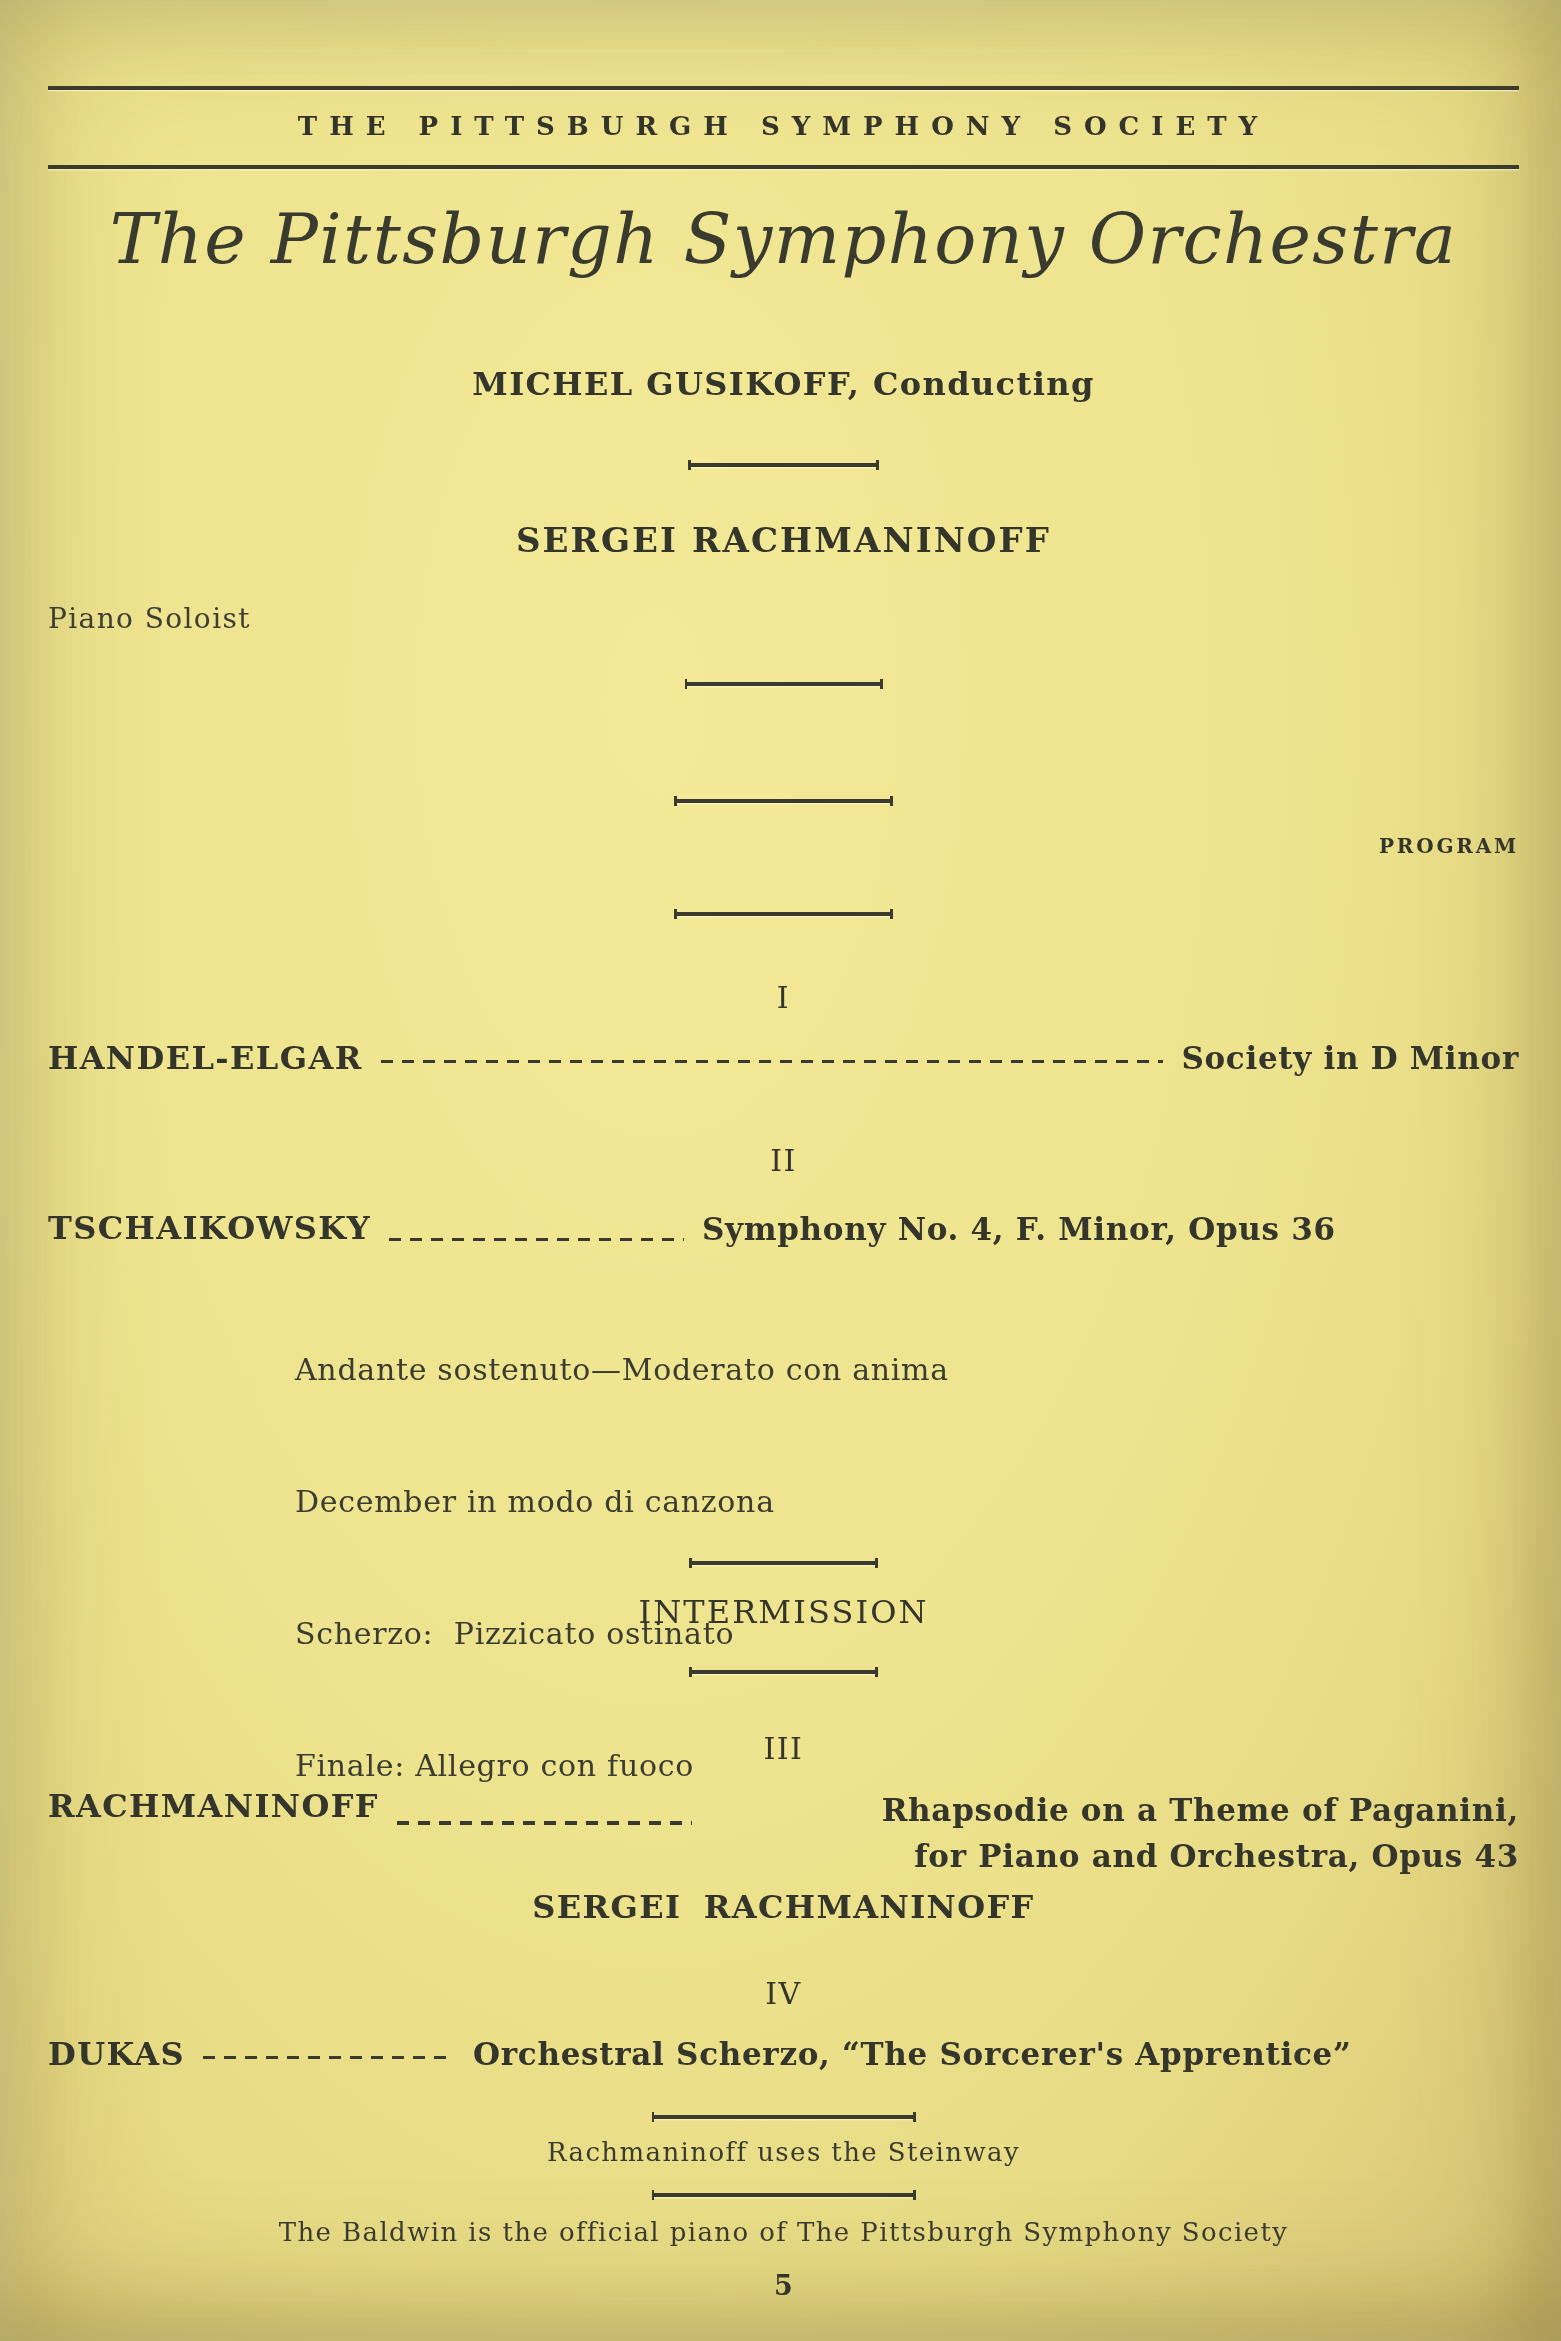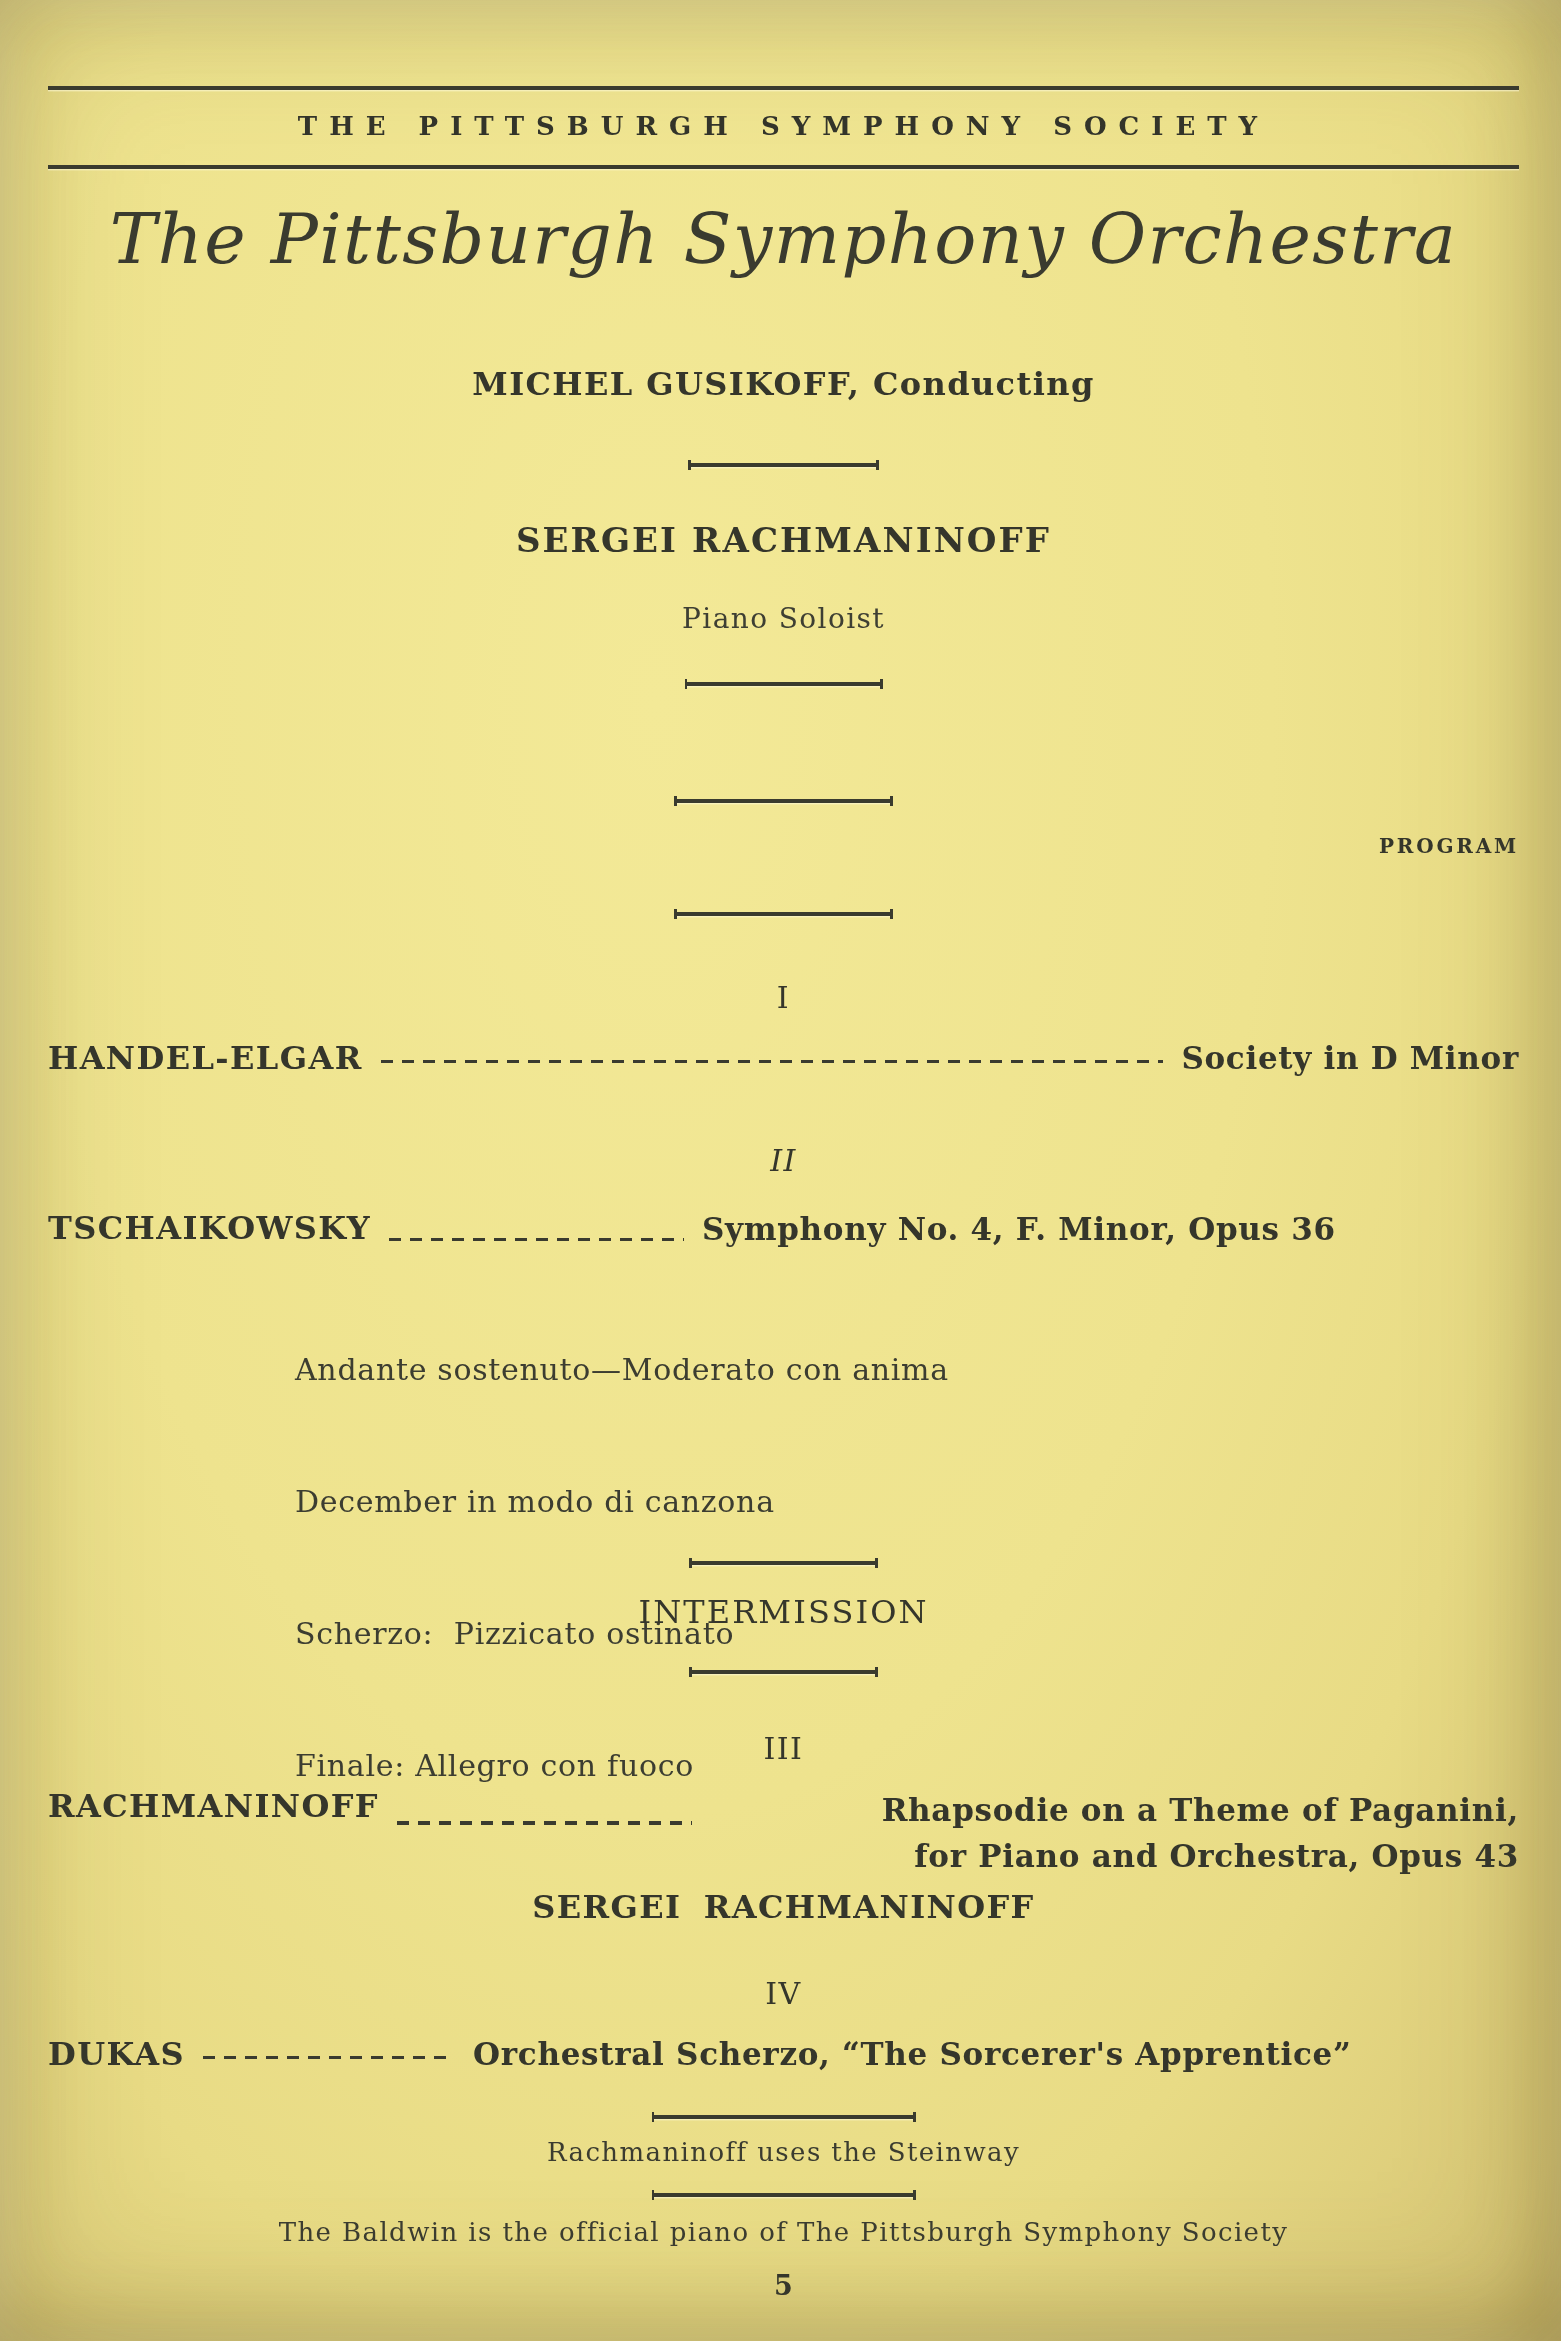--- a/index.html
+++ b/index.html
@@ -27,21 +27,21 @@
   .banner{
     text-align:center;font-weight:bold;font-size:26px;letter-spacing:12px;
     color:#33342a;
   }
   .page-title{
     text-align:center;font-style:italic;font-size:70px;letter-spacing:1.4px;
     color:#3a3b2f;white-space:nowrap;
   }
   .conductor{text-align:center;font-weight:bold;font-size:32px;letter-spacing:1.4px;}
   .soloist-name{text-align:center;font-weight:bold;font-size:34px;letter-spacing:2.1px;}
-  .soloist-role{text-align:center;font-size:28px;letter-spacing:1.4px;color:#3e3f33;}
+  .soloist-role{font-size:28px;letter-spacing:1.4px;color:#3e3f33;}
   .venue{text-align:center;font-weight:bold;font-size:32px;letter-spacing:0.7px;}
   .program-heading{text-align:right;font-weight:bold;font-size:20px;letter-spacing:2.8px;}
   .numeral{text-align:center;font-size:30px;letter-spacing:1.4px;}
   .intermission{text-align:center;font-size:32px;letter-spacing:2.1px;}
 
   .pr-row{display:flex;align-items:baseline;font-size:32px;font-weight:bold;white-space:nowrap;}
   .pr-composer{letter-spacing:1.4px;}
   .leader{
     flex:1;height:3.5px;position:relative;top:-5.6px;margin:0 18px;
     background:repeating-linear-gradient(90deg,#3a3b2f 0 12px,transparent 12px 21px);
@@ -93,21 +93,21 @@
         <div class="rule-short" style="width:219px;"></div>
       </div>
 
     <div class="abs numeral" style="top:980px;">I</div>
     <div class="abs pr-row" style="top:1039px;">
       <span class="pr-composer">HANDEL-ELGAR</span>
       <span class="leader"></span>
       <span class="pr-work">Society in D Minor</span>
     </div>
 
-    <div class="abs numeral" style="top:1143px;font-style:italic;">II</div>
+    <div class="abs numeral" style="top:1143px;">II</div>
     <div class="abs pr-row" style="top:1209px;align-items:flex-end;">
       <span class="pr-composer">TSCHAIKOWSKY</span>
       <span class="leader" style="max-width:295px;"></span>
       <span class="pr-work">Symphony No. 4, F. Minor, Opus 36</span>
     </div>
     <div class="abs movements" style="top:1282px;left:247px;right:auto;">
       <div class="mv">Andante sostenuto—Moderato con anima</div>
       <div class="mv">December in modo di canzona</div>
       <div class="mv">Scherzo:  Pizzicato ostinato</div>
       <div class="mv">Finale: Allegro con fuoco</div>

